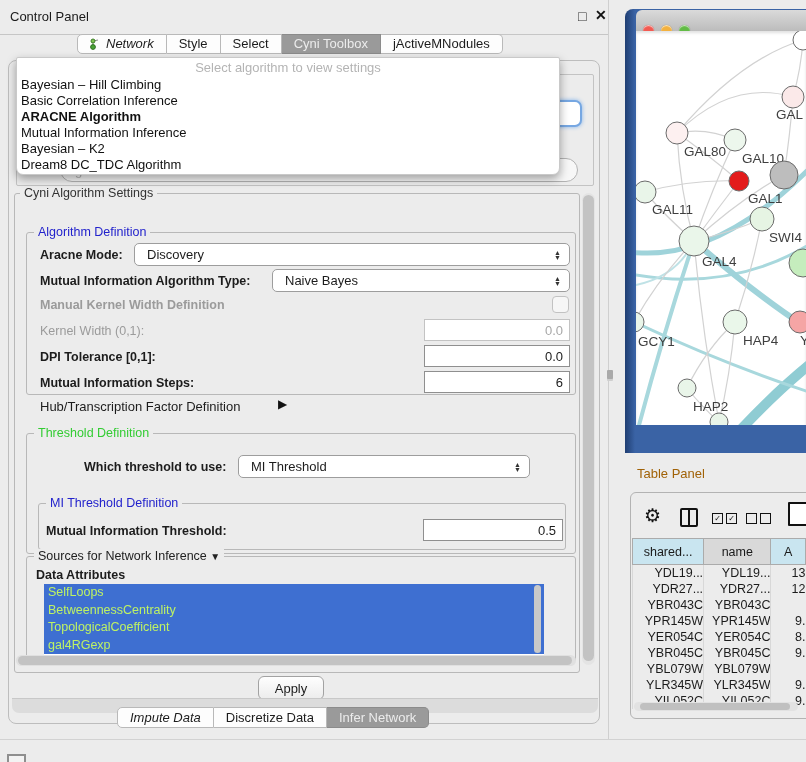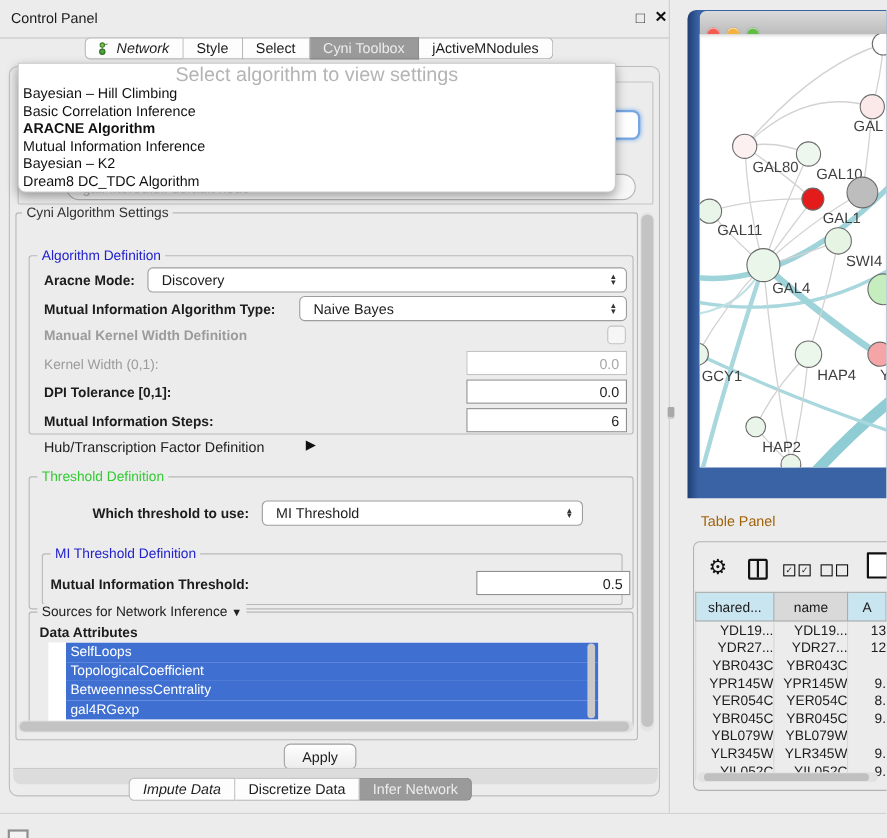--- a/index.html
+++ b/index.html
@@ -27,21 +27,21 @@
                 border-radius:2px;background:#ececec;z-index:1;}
   #hidden-combo{left:60px;top:158px;width:518px;height:24px;border:1px solid #b3b3b3;
                 border-radius:12px;background:#f7f7f7;z-index:2;font-size:13px;color:#b5b5b5;
                 line-height:24px;padding-left:14px;box-sizing:border-box;}
   #combo-focus-frag{left:548px;top:100px;width:30px;height:23px;border:2px solid #76a7e2;
                 border-radius:7px;background:#fff;box-shadow:0 0 4px #86b4ea;z-index:3;}
   
   #popup{left:16px;top:57px;width:542px;height:116px;background:#ffffff;
          border:1px solid #c9c9c9;border-radius:2px 2px 7px 7px;
          box-shadow:0 4px 10px rgba(0,0,0,.35);z-index:60;overflow:hidden;}
-  #popup-prompt{height:19px;line-height:20px;text-align:center;color:#b4b4b4;font-size:18px;}
+  #popup-prompt{height:19px;line-height:20px;text-align:center;color:#b4b4b4;font-size:13px;}
   .popup-item{height:16px;line-height:16px;font-size:13px;padding-left:4px;color:#111;}
   .popup-item.bold{font-weight:bold;}
   
   .groupbox{border:1px solid #b8b8b8;border-radius:3px;background:transparent;}
   .grouplabel{position:absolute;background:#ececec;padding:0 4px;font-size:12.5px;}
   .lbl{position:absolute;font-size:12.5px;color:#1c1c1c;}
   .lbl.b{font-weight:bold;}
   .lbl.dis{color:#9b9b9b;font-weight:bold;}
   
   .combo{position:absolute;background:#ffffff;border:1px solid #9d9d9d;border-radius:5px;
@@ -52,21 +52,21 @@
   .field{position:absolute;background:#fff;border:1px solid #8f8f8f;font-size:13px;
          text-align:right;box-sizing:border-box;padding:0 6px;display:flex;
          align-items:center;justify-content:flex-end;}
   .field.dis{border-color:#c3c3c3;color:#a8a8a8;}
   
   .checkbox{position:absolute;width:15px;height:15px;border:1px solid #c2c2c2;
             border-radius:4px;background:#f6f6f6;}
   
   #attr-list{left:44px;top:584px;width:500px;height:71px;background:#fff;overflow:hidden;z-index:5;}
   .attr-item{height:17.5px;line-height:17.5px;font-size:12.5px;padding-left:4px;}
-  .attr-item.selected{background:#3e6fd1;color:#ffffff;margin-left:16px;}
+  .attr-item.selected{background:#3e6fd1;color:#bef264;}
   #attr-vscroll{left:534px;top:585px;width:7px;height:68px;background:#c9c9c9;border-radius:4px;z-index:6;}
   
   #settings-vtrack{left:582px;top:193px;width:13px;height:472px;background:#e4e4e4;border-radius:7px;}
   #settings-vthumb{left:583px;top:195px;width:11px;height:466px;background:#c3c3c3;border-radius:6px;}
   #settings-htrack{left:16px;top:655px;width:560px;height:11px;background:#e0e0e0;border-radius:6px;}
   #settings-hthumb{left:18px;top:656px;width:554px;height:9px;background:#c3c3c3;border-radius:5px;}
   
   #apply-btn{left:258px;top:676px;width:64px;height:22px;border:1px solid #a2a2a2;border-radius:6px;
              background:linear-gradient(#fefefe,#ececec);font-size:13px;display:flex;
              align-items:center;justify-content:center;}
@@ -212,29 +212,29 @@
     <span class="stepper">
         <span>▲</span>
         <span>▼</span>
       </span>
   </div>
 
   <div class="abs groupbox" style="left:38px;top:503px;width:526px;height:45px;"></div>
   <span class="grouplabel" style="left:46px;top:496px;color:#2222cc;">MI Threshold Definition</span>
 
   <span class="lbl b" style="left:46px;top:524px;">Mutual Information Threshold:</span>
-  <div class="field" style="left:433px;top:519px;width:140px;height:22px;">0.5</div>
+  <div class="field" style="left:423px;top:519px;width:140px;height:22px;">0.5</div>
 
   <div class="abs groupbox" style="left:26px;top:556px;width:548px;height:104px;"></div>
   <span class="grouplabel" style="left:34px;top:549px;color:#222;"><span>Sources for Network Inference</span> <span style="font-size:10px;">▼</span></span>
   <span class="lbl b" style="left:36px;top:568px;">Data Attributes</span>
   <div class="abs" id="attr-list">
       <div class="attr-item selected">SelfLoops</div>
+      <div class="attr-item selected">BetweennessCentrality</div>
       <div class="attr-item selected">TopologicalCoefficient</div>
-      <div class="attr-item selected">BetweennessCentrality</div>
       <div class="attr-item selected">gal4RGexp</div>
     </div>
   <div class="abs" id="attr-vscroll"></div>
 
   <div class="abs" id="settings-vtrack"></div>
   <div class="abs" id="settings-vthumb"></div>
   <div class="abs" id="settings-htrack"></div>
   <div class="abs" id="settings-hthumb"></div>
 
   <div class="abs" id="apply-btn">Apply</div>

